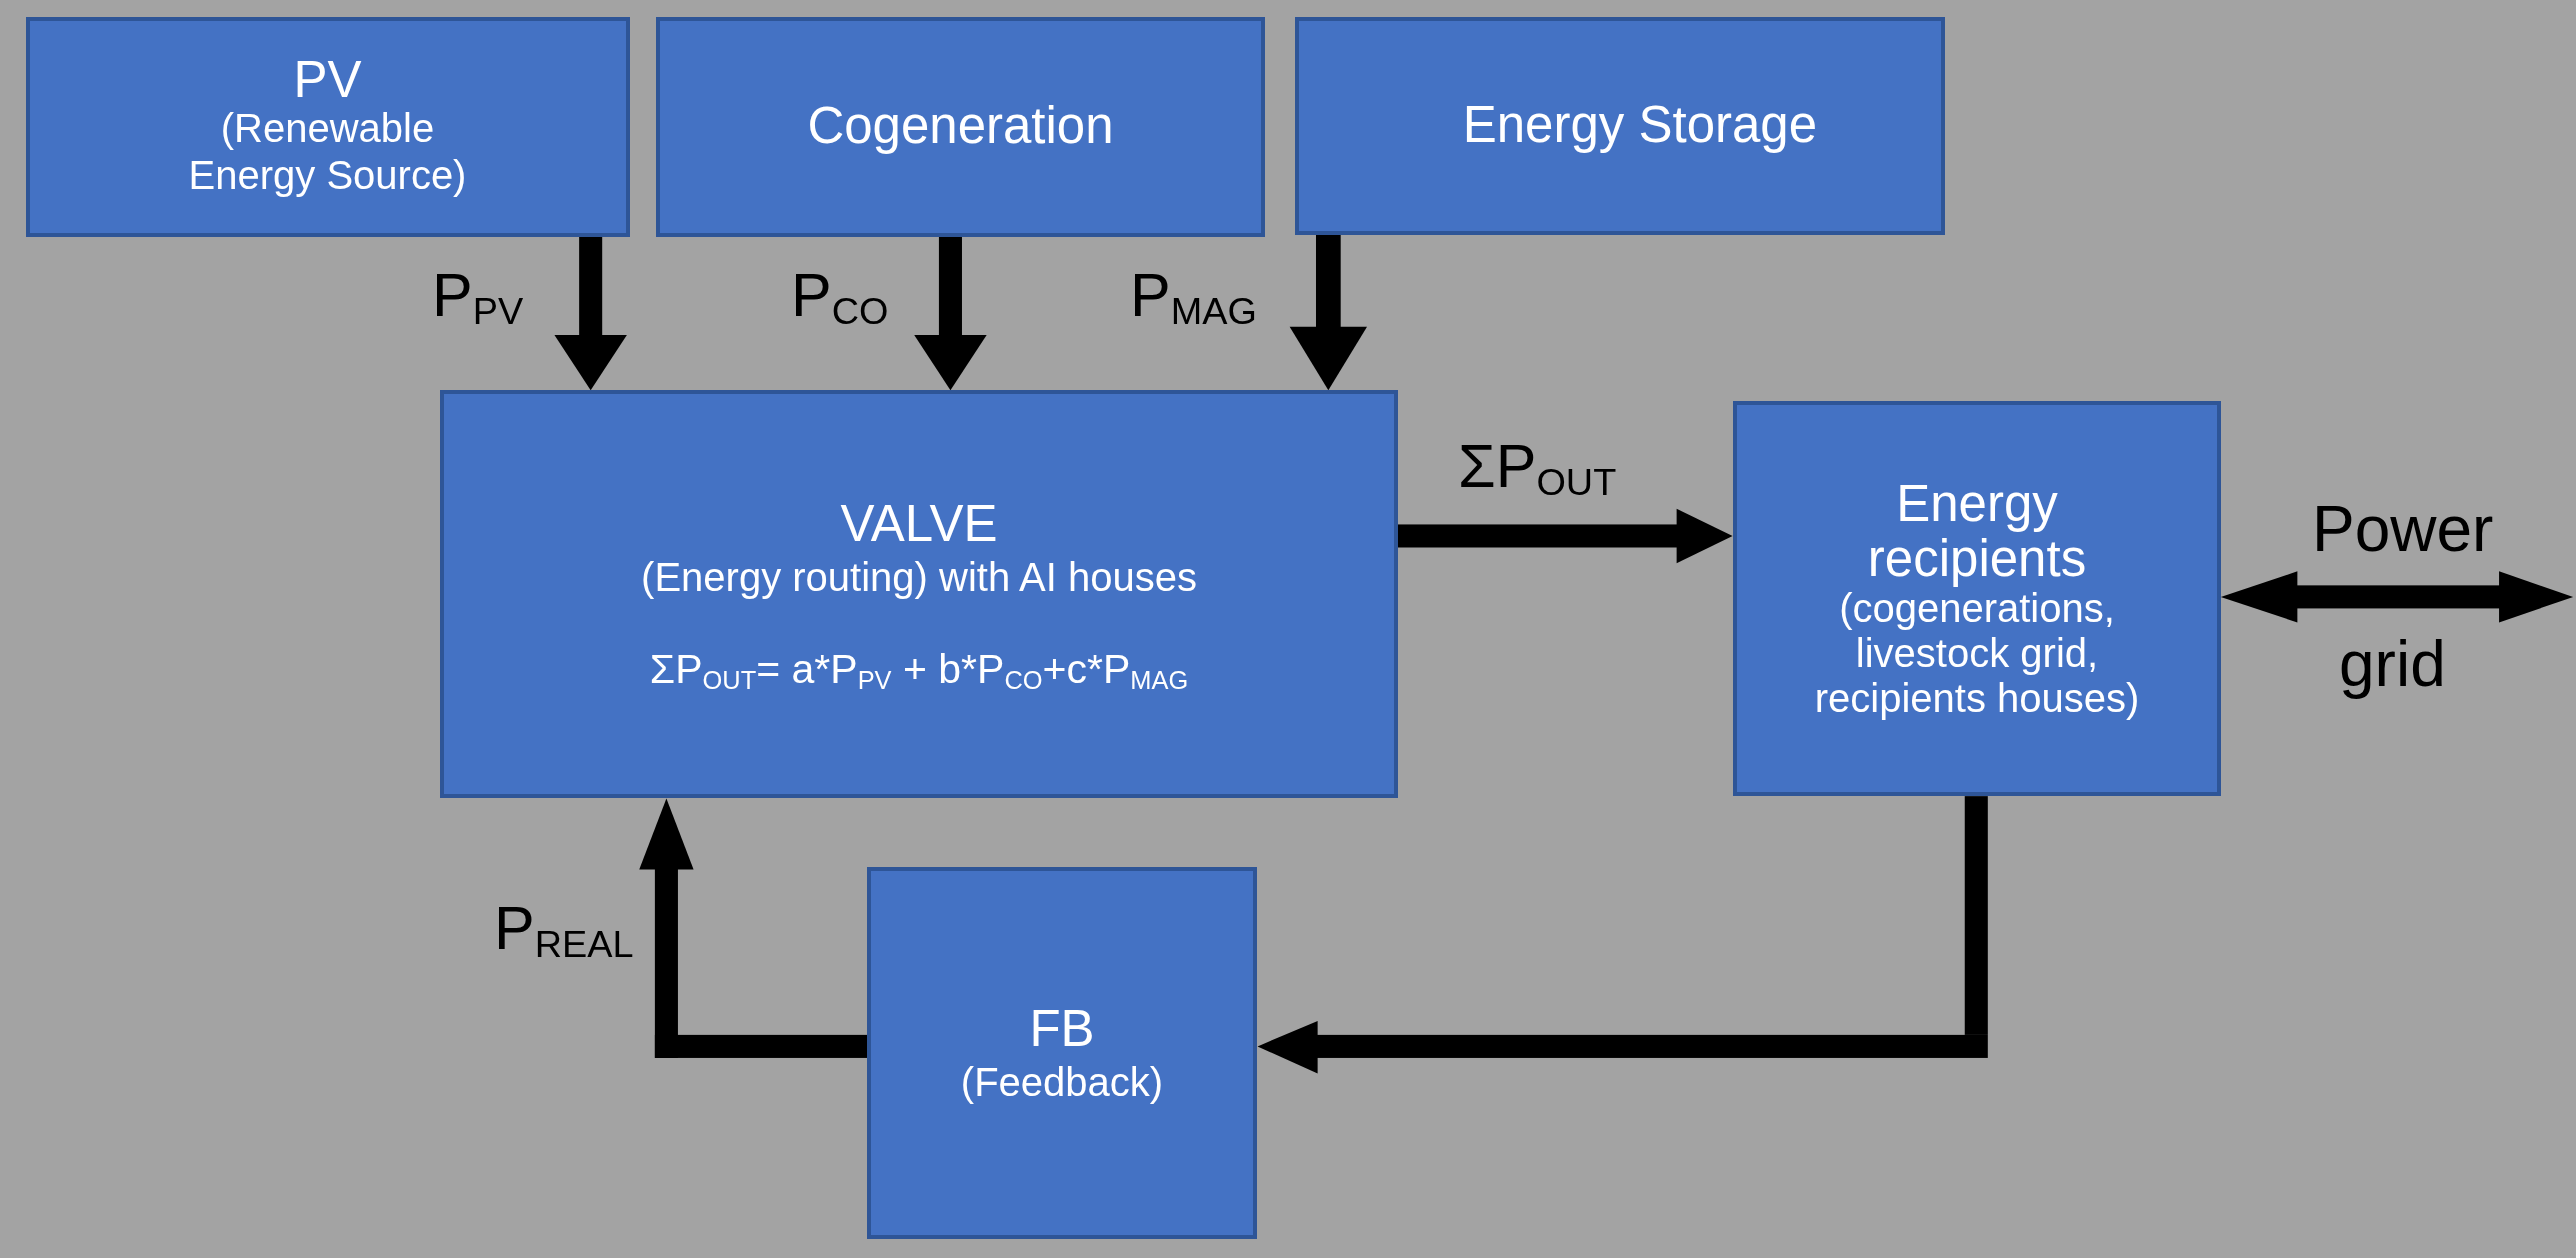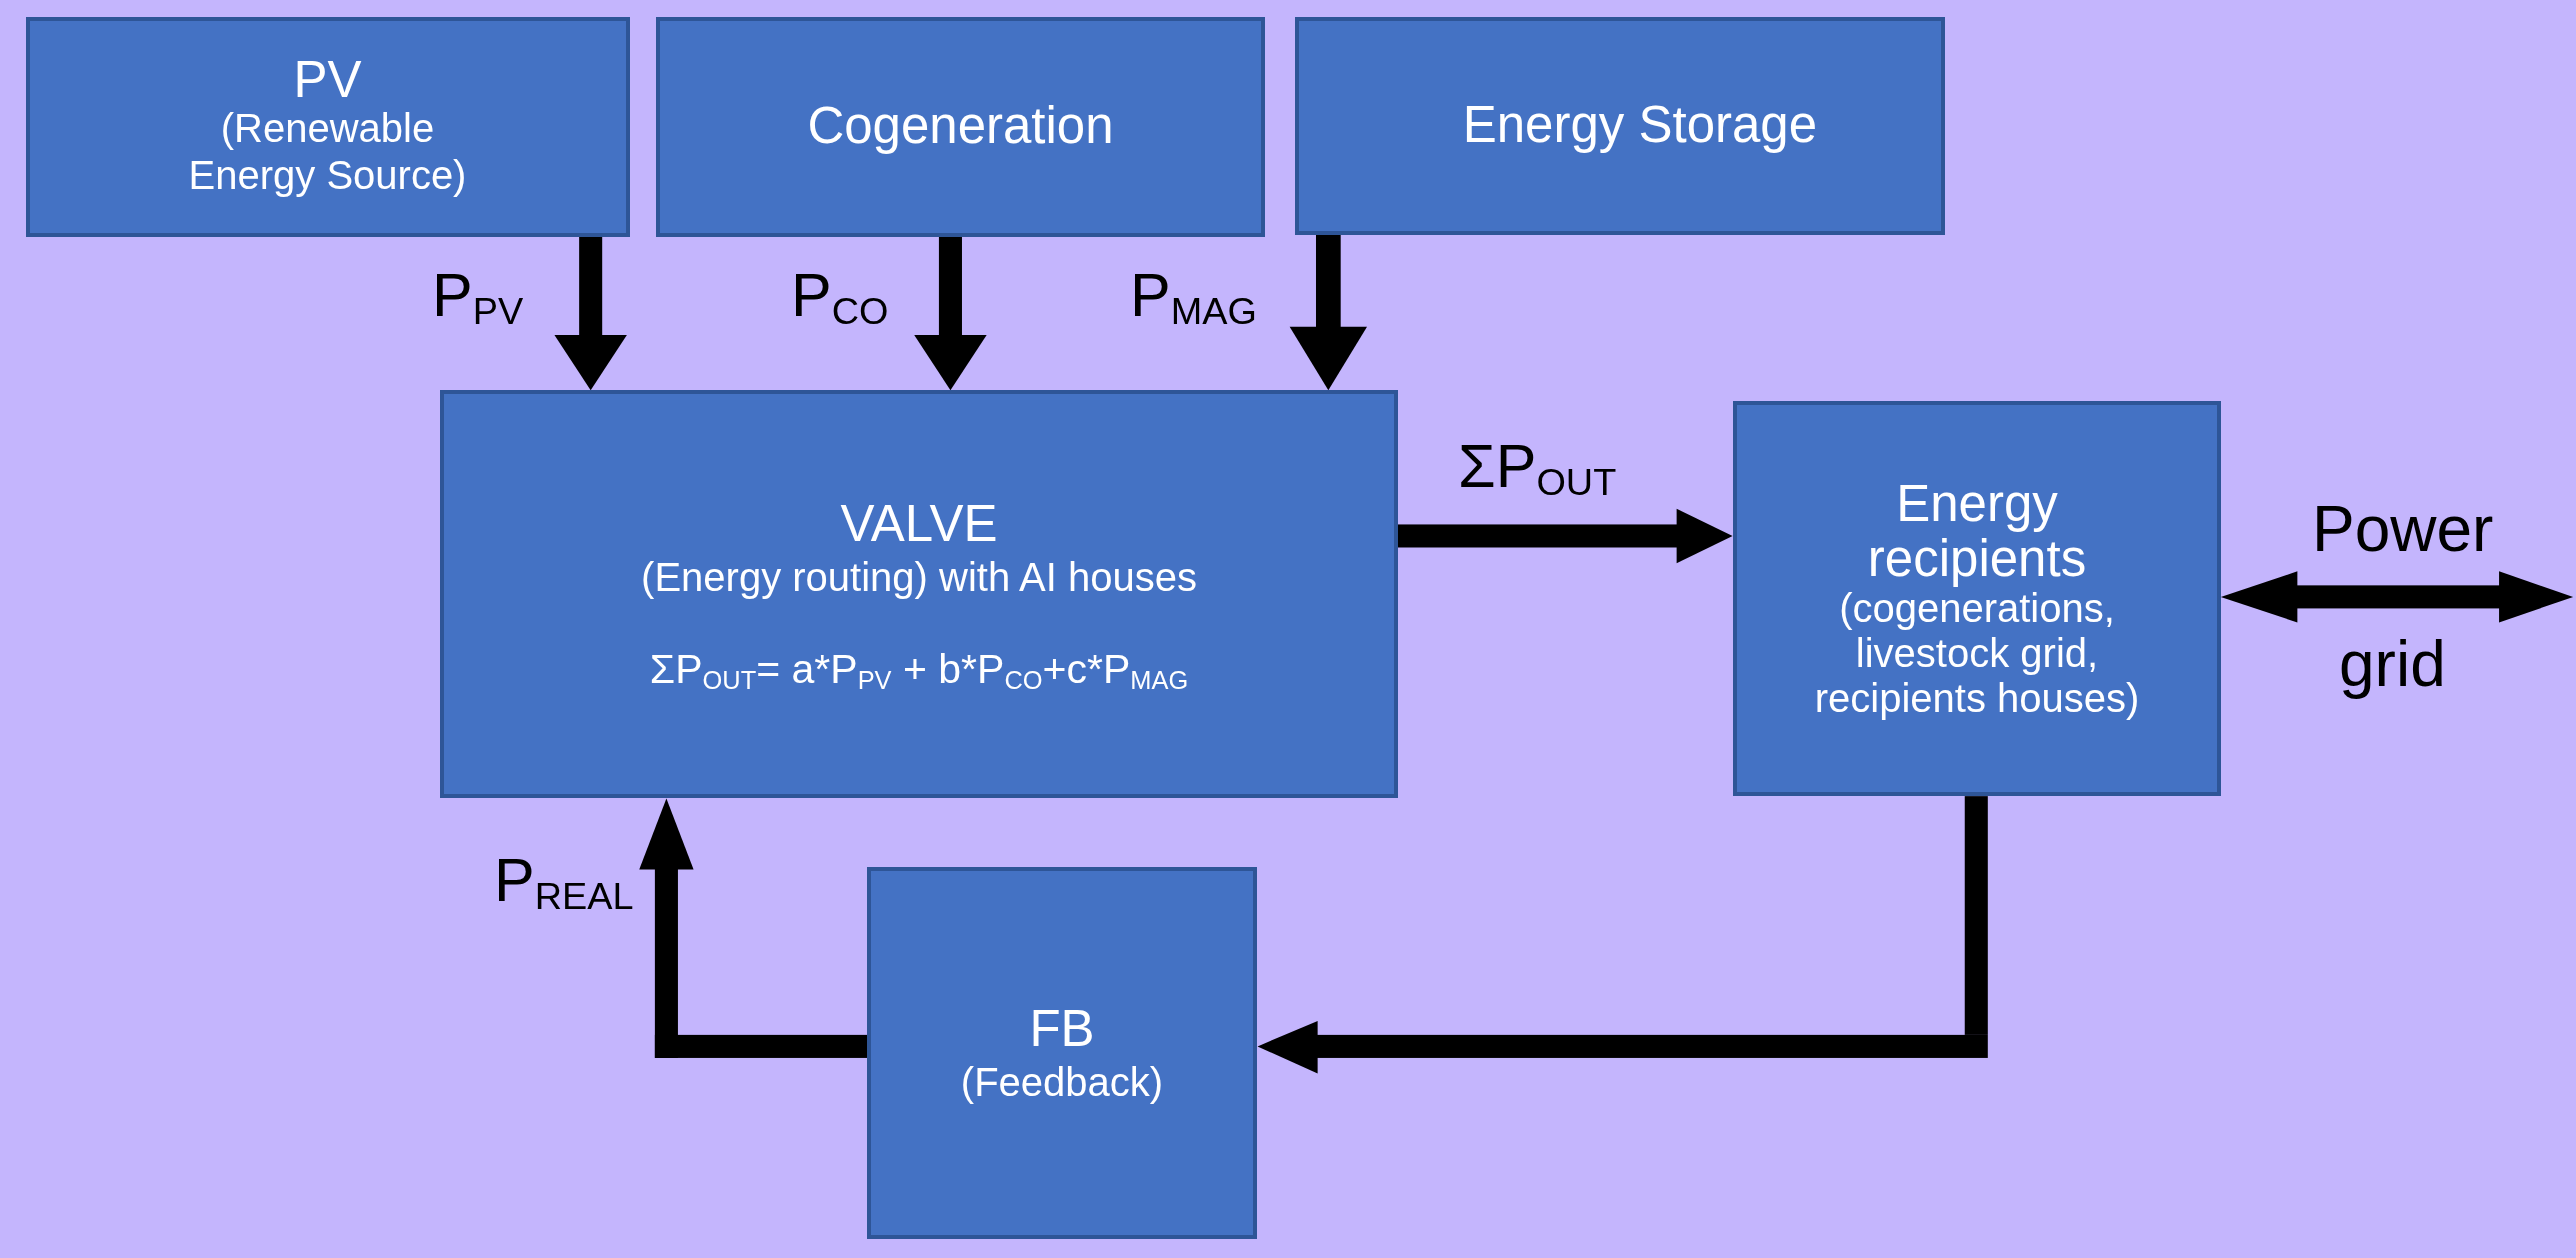--- a/index.html
+++ b/index.html
@@ -4,21 +4,21 @@
 <style>
   html, body {
     margin: 0;
     padding: 0;
     background: #ffffff;
   }
   #stage {
     position: relative;
     width: 2576px;
     height: 1258px;
-    background: #c4b5fd;
+    background: #a3a3a3;
     font-family: "Liberation Sans", "DejaVu Sans", sans-serif;
     overflow: hidden;
   }
   
   .box {
     position: absolute;
     box-sizing: border-box;
     background: #4472C4;
     border: 4.1px solid #2E5597;
     color: #ffffff;
@@ -66,21 +66,21 @@
   .lbl sub {
     font-size: 0.62em;
     vertical-align: baseline;
     position: relative;
     top: 0.22em;
   }
   #lbl-ppv   { left: 432px;  top: 265px; }
   #lbl-pco   { left: 791px;  top: 265px; }
   #lbl-pmag  { left: 1130px; top: 265px; }
   #lbl-pout  { left: 1458px; top: 436px; }
-  #lbl-preal { left: 494px;  top: 850px; }
+  #lbl-preal { left: 494px;  top: 898px; }
   #lbl-power { left: 2312px; top: 497px; font-size: 64px; }
   #lbl-grid  { left: 2339px; top: 632px; font-size: 64px; }
 
   
   .formula sub {
     font-size: 0.62em;
     vertical-align: baseline;
     position: relative;
     top: 0.22em;
   }

